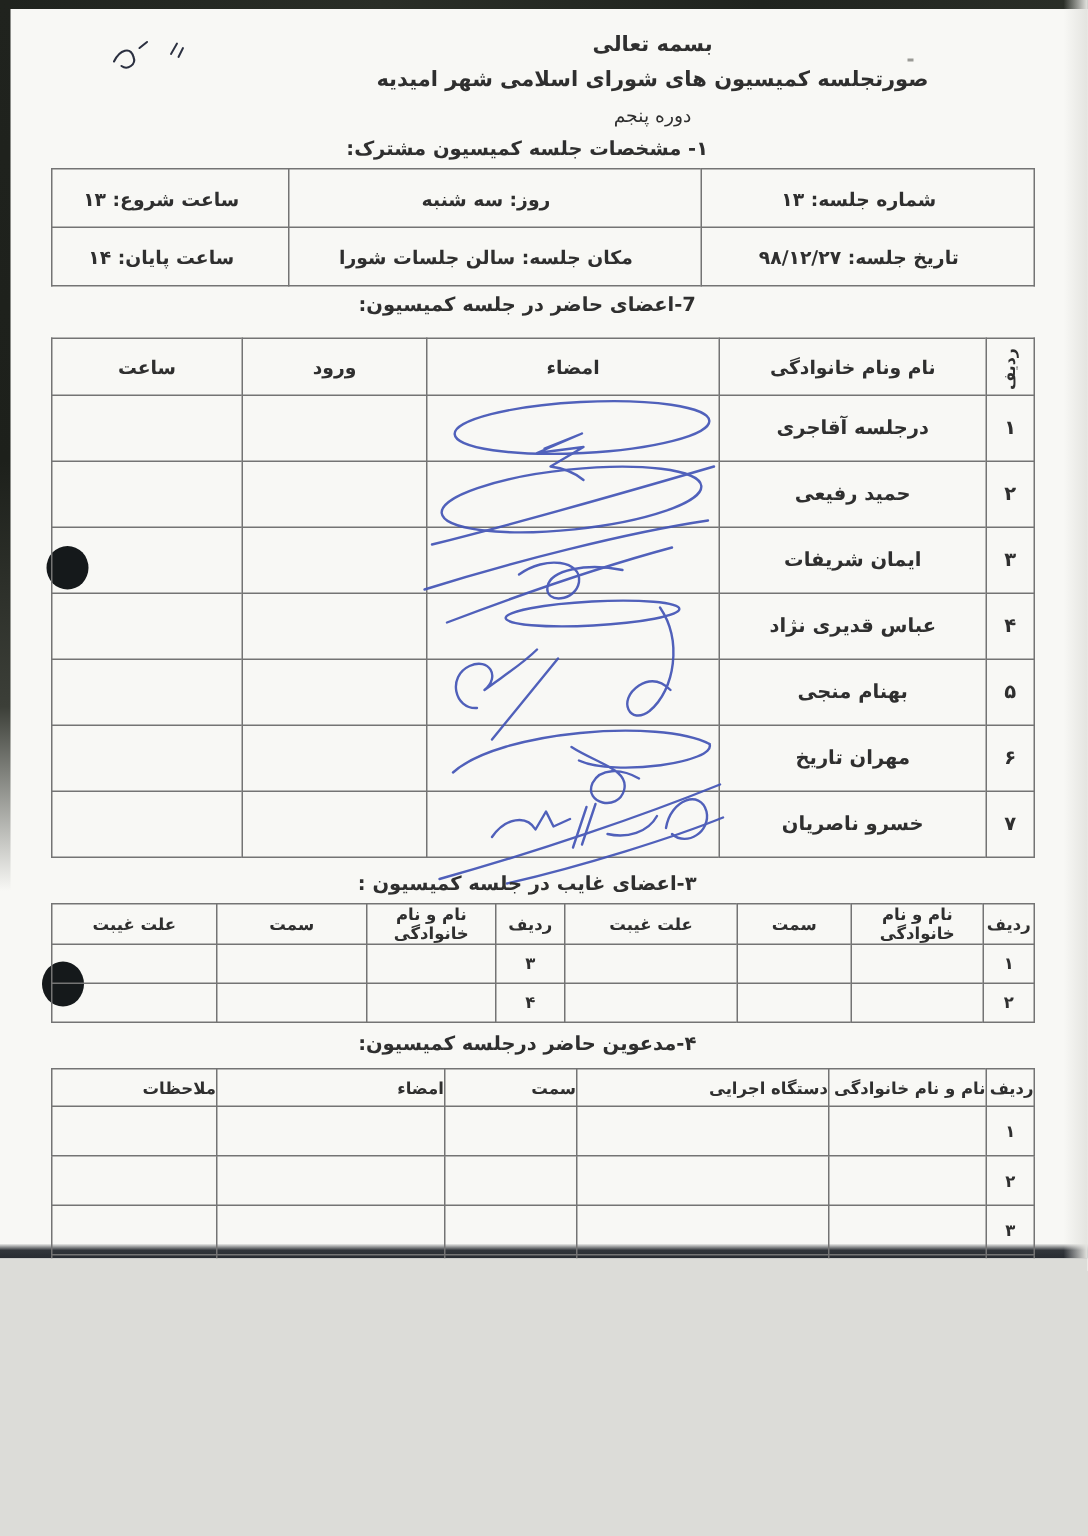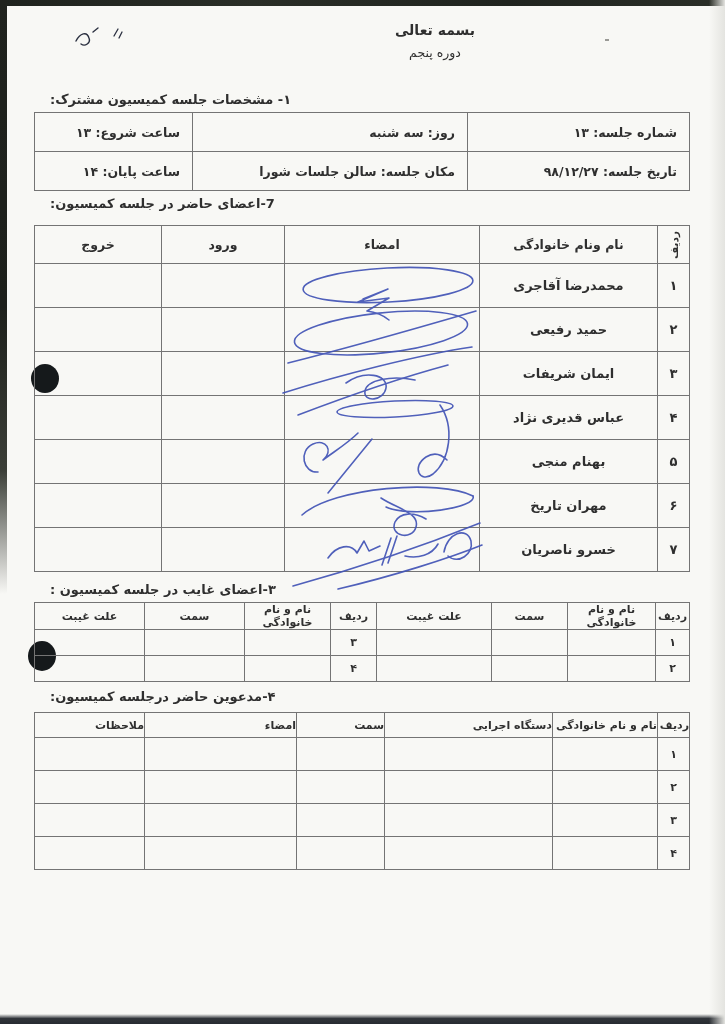--- a/index.html
+++ b/index.html
@@ -1,17 +1,17 @@
 <!DOCTYPE html>
 <html lang="fa"><head>
 <meta charset="utf-8">
 <style>
   html,body{margin:0;padding:0;background:#dcdcd8;}
   .page{
-    position:relative;width:725px;height:1024px;margin:0 auto;
+    position:relative;width:725px;height:839px;margin:0 auto;
     background:#f8f8f5;overflow:hidden;direction:rtl;
     font-family:"DejaVu Sans",sans-serif;color:#2f2f2f;
   }
   
   .edge-top{position:absolute;left:0;top:0;width:725px;height:6px;
     background:linear-gradient(to right,#1f231e,#2a2e27 35%,#20241f 70%,#2b2f28);}
   .edge-left{position:absolute;left:0;top:0;width:7px;height:1024px;
     background:linear-gradient(to bottom,#20231e 0%,#1d201b 30%,#3c3f38 46%,rgba(60,63,56,0) 58%);}
   .edge-bottom{position:absolute;left:0;bottom:0;width:725px;height:10px;
     background:linear-gradient(to top,#272b31 0%,#31353a 55%,rgba(49,53,58,0) 100%);}
@@ -19,30 +19,30 @@
     background:linear-gradient(to left,#e4e4e0,rgba(228,228,224,0));}
   .punch{position:absolute;background:#15191b;border-radius:50%;}
   .dot{position:absolute;background:#9a9a96;}
 
   
   .hdr{position:absolute;left:180px;top:22px;width:510px;text-align:center;}
   .bismillah{font-size:14px;font-weight:bold;margin-bottom:7px;}
   .doc-title{font-size:14px;font-weight:bold;margin-bottom:8px;}
   .term{font-size:12.5px;font-weight:normal;}
 
-  .sec-title{position:absolute;right:20px;width:655px;text-align:left;
+  .sec-title{position:absolute;right:46px;width:655px;text-align:center;
     font-size:13px;font-weight:bold;}
 
   table{position:absolute;right:35px;border-collapse:collapse;table-layout:fixed;
     width:655px;background:transparent;}
   td,th{border:1px solid #747474;font-weight:bold;color:#2f2f2f;
     padding:0;vertical-align:middle;overflow:hidden;}
 
   
-  .t1 td{height:38px;font-size:12.5px;text-align:right;padding-right:12px;margin-top:32px;}
+  .t1 td{height:38px;font-size:12.5px;text-align:center;padding-right:12px;margin-top:32px;}
 
   
   .t2 th{height:37px;font-size:12.5px;text-align:center;}
   .t2 td{height:43px;font-size:13px;text-align:center;}
   .rot{display:inline-block;transform:rotate(-90deg);font-size:10.5px;white-space:nowrap;}
 
   
   .t3 th{height:25px;font-size:11px;text-align:center;}
   .t3 td{height:25px;font-size:11px;text-align:center;}
 
@@ -66,20 +66,21 @@
   <div class="punch" style="left:28px;top:641px;width:28px;height:30px;"></div>
   <div class="dot" style="left:605px;top:39px;width:4px;height:2px;"></div>
 
   <svg class="hw" style="left:70px;top:24px;" width="62" height="26" viewBox="0 0 62 26">
     <path d="M 6,17 c 4,-8 11,-10 13,-3 c 2,5 -4,9 -8,6 m 12,-12 l 5,-4" fill="none" stroke="#2b3040" stroke-width="1.4" stroke-linecap="round"></path>
     <path d="M 44,12 l 4,-7 m 1,9 l 3,-6" fill="none" stroke="#2b3040" stroke-width="1.3" stroke-linecap="round"></path>
   </svg>
 
   <div class="hdr">
     <div class="bismillah">بسمه تعالی</div>
+    <div class="doc-title">صورتجلسه کمیسیون های شورای اسلامی شهر امیدیه</div>
     <div class="term">دوره پنجم</div>
   </div>
 
   <div class="sec-title" style="top:92px;">۱- مشخصات جلسه کمیسیون مشترک:</div>
   <table class="t1" style="top:112px;">
     <colgroup>
         <col style="width:222px">
         <col style="width:275px">
         <col style="width:158px">
       </colgroup>
@@ -105,25 +106,25 @@
         <col style="width:195px">
         <col style="width:123px">
         <col style="width:127px">
       </colgroup>
     <tbody>
         <tr>
       <th><span class="rot">ردیف</span></th>
       <th>نام ونام خانوادگی</th>
       <th>امضاء</th>
       <th>ورود</th>
-      <th>خروج</th>
+      <th>ساعت</th>
     </tr>
     <tr>
       <td>۱</td>
-      <td>محمدرضا آقاجری</td>
+      <td>درجلسه آقاجری</td>
       <td></td>
       <td></td>
       <td></td>
     </tr>
     <tr>
       <td>۲</td>
       <td>حمید رفیعی</td>
       <td></td>
       <td></td>
       <td></td>

